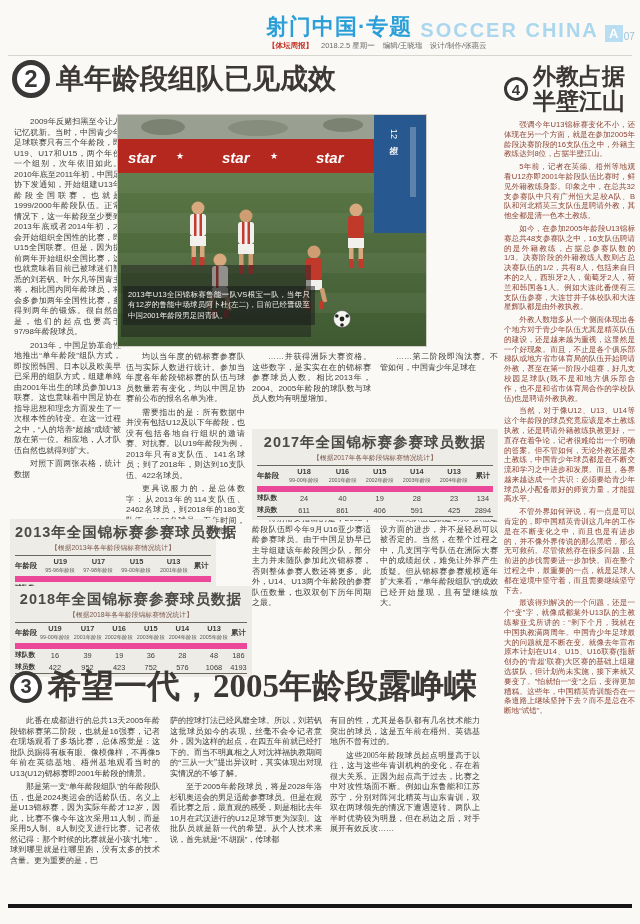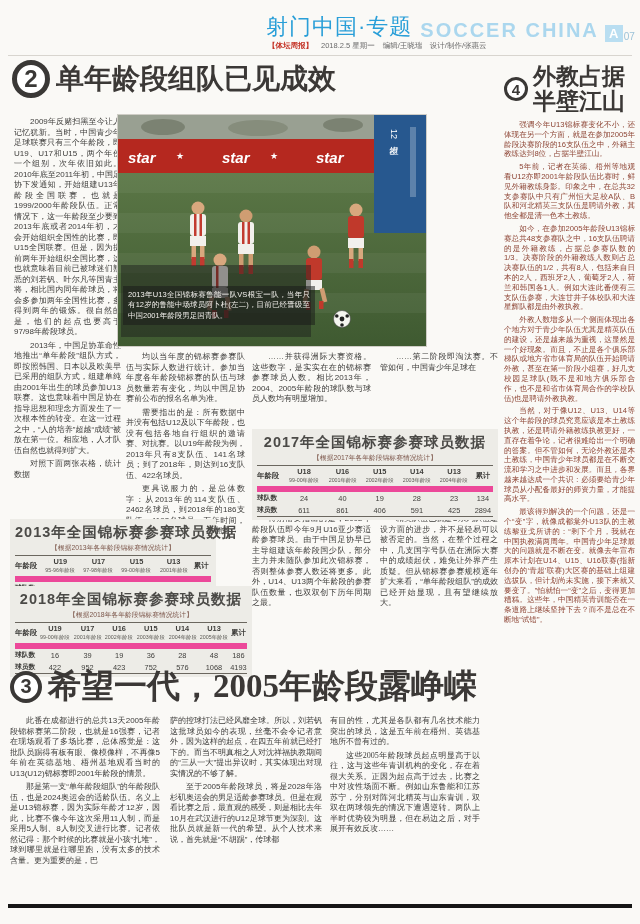--- a/index.html
+++ b/index.html
@@ -2,21 +2,21 @@
 <html><head>
 <meta charset="utf-8">
 <style>
   html,body{margin:0;padding:0;background:#e7e6e2;}
   .page{position:relative;width:640px;height:924px;margin:0 auto;background:#faf9f6;
         font-family:"Liberation Sans",sans-serif;color:#3c3c3c;overflow:hidden;}
   .abs{position:absolute;}
   p{margin:0 0 3px 0;text-indent:2em;text-align:justify;}
   
   .masthead{left:266px;top:12px;width:368px;display:flex;align-items:flex-end;}
-  .brand-cn{font-size:22px;font-weight:normal;color:#2a9fd8;letter-spacing:1px;white-space:nowrap;}
+  .brand-cn{font-size:22px;font-weight:bold;color:#2a9fd8;letter-spacing:1px;white-space:nowrap;}
   .brand-en{font-size:20px;font-weight:bold;color:#abd7ee;letter-spacing:2px;margin-left:8px;white-space:nowrap;}
   .badge{display:flex;align-items:flex-end;margin-left:6px;}
   .badge-letter{display:inline-block;width:18px;height:17px;background:#b9def1;color:#fff;
         font-weight:bold;font-size:13px;text-align:center;line-height:17px;}
   .badge-num{font-size:10px;color:#9cc2d8;margin-left:1px;}
   .dateline{left:268px;top:41px;font-size:7.5px;color:#6a6a6a;display:flex;gap:8px;align-items:center;}
   .press-tag{color:#c43326;font-weight:bold;}
   .header-rule{left:8px;top:55px;width:624px;height:1px;background:#d8d5cf;}
   
   .numcircle{display:inline-flex;align-items:center;justify-content:center;border-radius:50%;
@@ -385,38 +385,39 @@
   <div class="abs hl-hope">
     <span class="numcircle nc-md">3</span>
     <span class="hl-text"><span>希望一代，</span><span class="hl-num-serif">2005</span><span>年龄段露峥嵘</span></span>
   </div>
 
   <div class="abs pcol hopecol hc1">
     <p>此番在成都进行的总共13天2005年龄段锦标赛第二阶段，也就是16强赛，记者在现场观看了多场比赛，总体感觉是：这批队员踢得有板有眼、像模像样，不再像5年前在英德基地、梧州基地观看当时的U13(U12)锦标赛即2001年龄段的情景。</p>
     <p>那是第一支“单年龄段组队”的年龄段队伍，也是2024奥运会的适龄队伍。名义上是U13锦标赛，因为实际年龄才12岁，因此，比赛不像今年这次采用11人制，而是采用5人制、8人制交叉进行比赛。记者依然记得：那个时候的比赛就是小孩“扎堆”，球到哪里就是往哪里跑，没有太多的技术含量。更为重要的是，巴</p>
   </div>
   <div class="abs pcol hopecol hc2">
-    <p style="text-indent:0;">萨的控球打法已经风靡全球。所以，刘若钒这批球员如今的表现，丝毫不会令记者意外，因为这样的起点，在四五年前就已经打下的。而当不明真相之人对沈祥福执教期间的“三从一大”提出异议时，其实体现出对现实情况的不够了解。</p>
+    <p style="text-indent:0;font-family:Liberation Serif, serif;">萨的控球打法已经风靡全球。所以，刘若钒这批球员如今的表现，丝毫不会令记者意外，因为这样的起点，在四五年前就已经打下的。而当不明真相之人对沈祥福执教期间的“三从一大”提出异议时，其实体现出对现实情况的不够了解。</p>
     <p>至于2005年龄段球员，将是2028年洛杉矶奥运会的男足适龄参赛球员。但是在观看比赛之后，最直观的感受，则是相比去年10月在武汉进行的U12足球节更为深刻。这批队员就是新一代的希望。从个人技术来说，首先就是“不胡踢”，传球都</p>
   </div>
   <div class="abs pcol hopecol hc3">
     <p style="text-indent:0;">有目的性，尤其是各队都有几名技术能力突出的球员，这是五年前在梧州、英德基地所不曾有过的。</p>
     <p>这些2005年龄段球员起点明显高于以往，这与这些年青训机构的变化，存在着很大关系。正因为起点高于过去，比赛之中对攻性场面不断。例如山东鲁能和江苏苏宁，分别对阵河北精英与山东青训，双双在两球领先的情况下遭遇逆转。两队上半时优势较为明显，但在易边之后，对手展开有效反攻……</p>
   </div>
 
   <div class="abs coach-col">
     <div class="coach-head">
       <span class="numcircle nc-sm">4</span>
       <span class="coach-title">
         <span style="display:block;">外教占据</span>
         <span style="display:block;">半壁江山</span>
       </span>
     </div>
     <p>强调今年U13锦标赛变化不小，还体现在另一个方面，就是在参加2005年龄段决赛阶段的16支队伍之中，外籍主教练达到8位，占据半壁江山。</p>
     <p>5年前，记者在英德、梧州等地观看U12亦即2001年龄段队伍比赛时，鲜见外籍教练身影。印象之中，在总共32支参赛队中只有广州恒大足校A队、B队和河北精英三支队伍是聘请外教，其他全都是清一色本土教练。</p>
     <p>如今，在参加2005年龄段U13锦标赛总共48支参赛队之中，16支队伍聘请的是外籍教练，占据总参赛队数的1/3。决赛阶段的外籍教练人数则占总决赛队伍的1/2，共有8人，包括来自日本的2人，西班牙2人，葡萄牙2人，荷兰和韩国各1人。例如大连此番便有三支队伍参赛，大连甘井子体校队和大连星辉队都是由外教执教。</p>
     <p>外教人数增多从一个侧面体现出各个地方对于青少年队伍尤其是精英队伍的建设，还是越来越为重视，这显然是一个好现象。而且，不止是各个俱乐部梯队或地方省市体育局的队伍开始聘请外教，甚至在第一阶段小组赛，好几支校园足球队(既不是和地方俱乐部合作，也不是和省市体育局合作的学校队伍)也是聘请外教执教。</p>
     <p>当然，对于像U12、U13、U14等这个年龄段的球员究竟应该是本土教练执教，还是聘请外籍教练执教更好，一直存在着争论，记者很难给出一个明确的答案。但不管如何，无论外教还是本土教练，中国青少年球员都是在不断交流和学习之中进步和发展。而且，各界越来越达成一个共识：必须要给青少年球员从小配备最好的师资力量，才能提高水平。</p>
+    <p>不管外界如何评说，有一点是可以肯定的，即中国精英青训这几年的工作是在不断变化之中，而且也是有进步的，并不像外界传说的那么黑暗，那么无可救药。尽管依然存在很多问题，且前进的步伐需要进一步加快。而在整个过程之中，最重要的一点，就是足球人都在逆境中坚守着，而且需要继续坚守下去。</p>
     <p>最该得到解决的一个问题，还是一个“变”字，就像成都棠外U13队的主教练黎亚戈所讲的：“剩下个月，我就在中国执教满两周年。中国青少年足球最大的问题就是不断在变。就像去年宣布原本计划在U14、U15、U16联赛(指新创办的‘青超’联赛)大区赛的基础上组建选拔队，但计划尚未实施，接下来就又要变了。”怕就怕一“变”之后，变得更加糟糕。这些年，中国精英青训能否在一条道路上继续坚持下去？而不是总在不断地“试错”。</p>
   </div>
 
   <div class="abs bottom-rule"></div>
 </div>
 
 </body></html>

